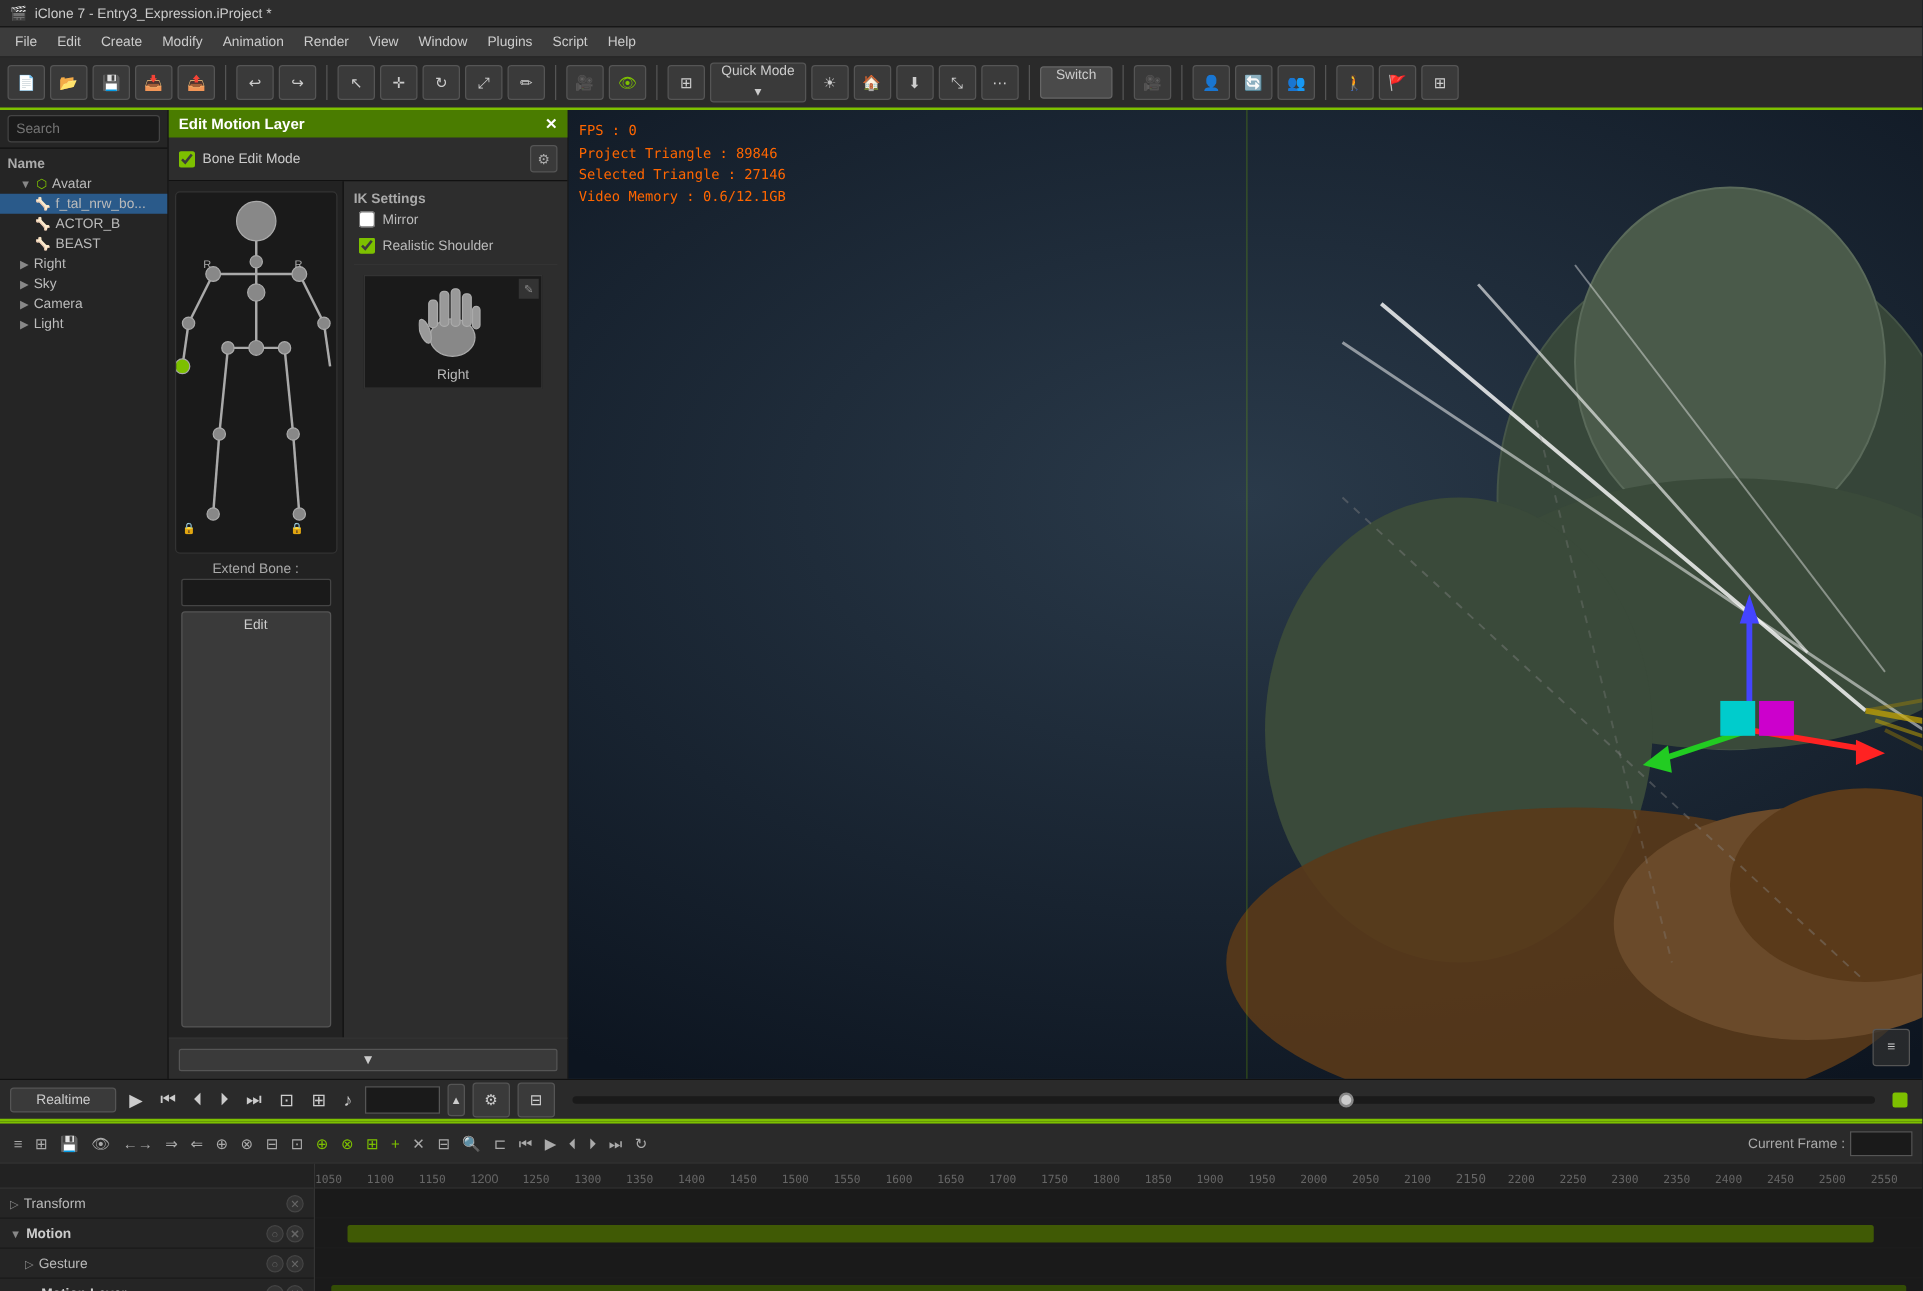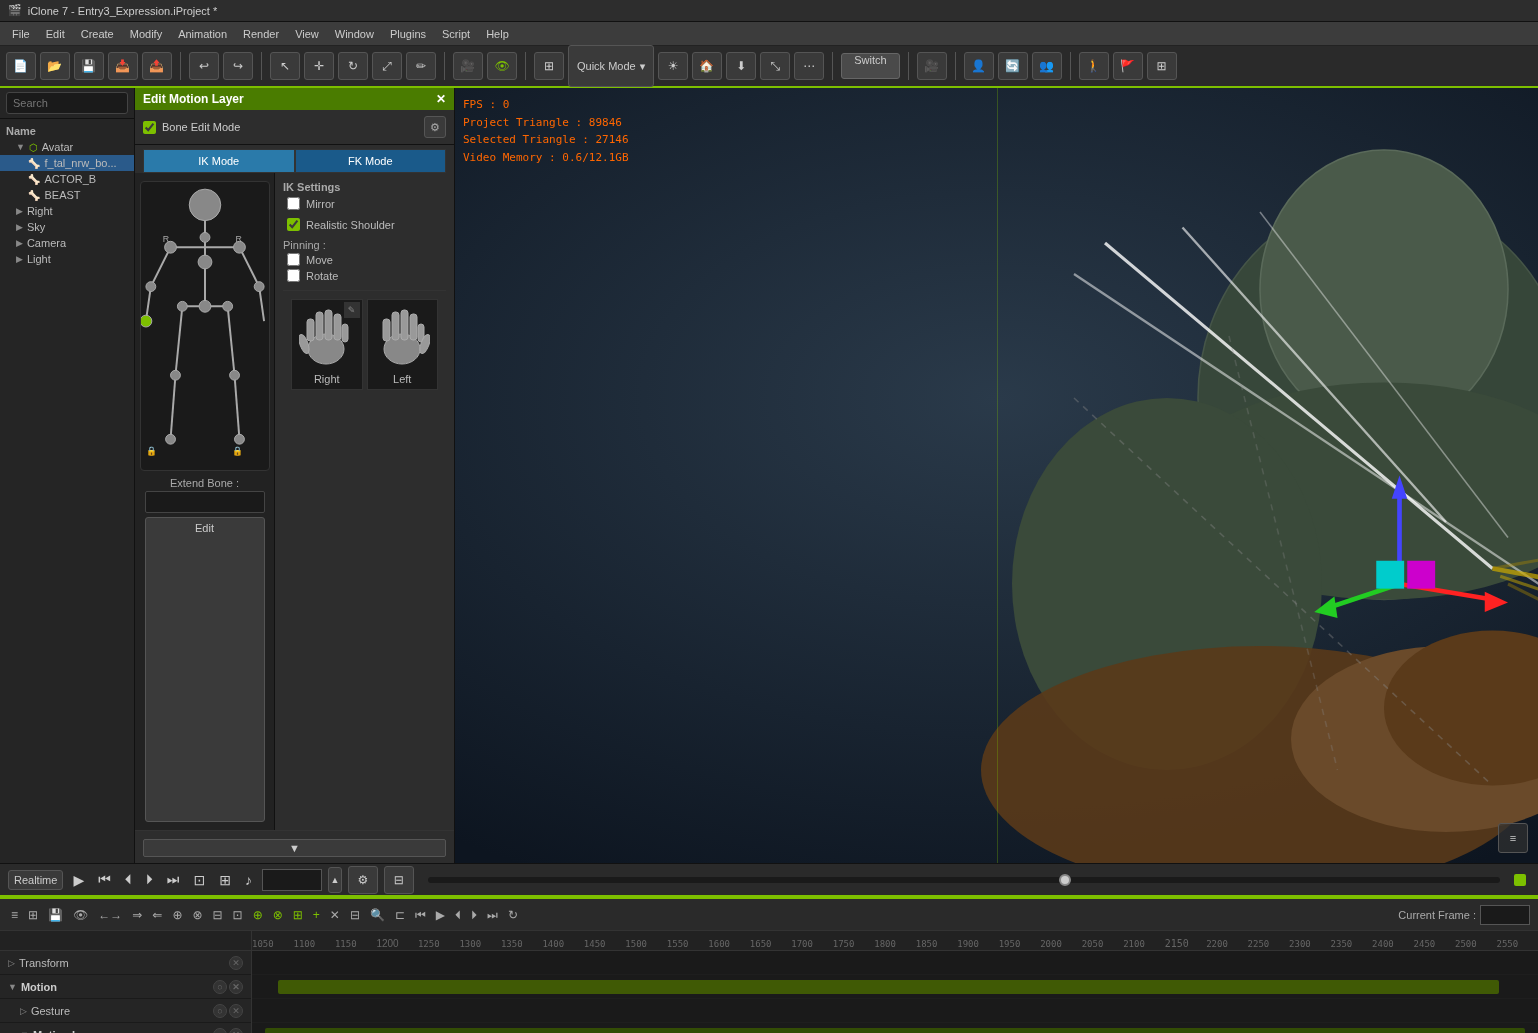--- a/index.html
+++ b/index.html
@@ -9,21 +9,21 @@
     #titlebar { background: #2d2d2d; height: 22px; display: flex; align-items: center; padding: 0 8px; color: #ccc; font-size: 11px; border-bottom: 1px solid #111; }
 
     
     #menubar { background: #3c3c3c; height: 24px; display: flex; align-items: center; padding: 0 4px; border-bottom: 1px solid #222; }
     .menu-item { padding: 2px 8px; color: #ccc; font-size: 11px; cursor: pointer; }
 
     
     #toolbar { background: #2a2a2a; height: 42px; display: flex; align-items: center; padding: 0 6px; border-bottom: 2px solid #7dc000; gap: 4px; }
     .toolbar-btn { background: #3a3a3a; border: 1px solid #555; border-radius: 3px; width: 30px; height: 28px; display: flex; align-items: center; justify-content: center; cursor: pointer; color: #ccc; font-size: 12px; }
     .toolbar-sep { width: 1px; height: 28px; background: #555; margin: 0 4px; }
-    .toolbar-dropdown { background: #3a3a3a; border: 1px solid #555; border-radius: 3px; height: 42px; display: flex; align-items: center; padding: 0 8px; cursor: pointer; color: #ccc; font-size: 11px; gap: 4px; }
+    .toolbar-dropdown { background: #3a3a3a; border: 1px solid #555; border-radius: 3px; height: 32px; display: flex; align-items: center; padding: 0 8px; cursor: pointer; color: #ccc; font-size: 11px; gap: 4px; flex-direction: column; }
     .switch-btn { background: #4a4a4a; border: 1px solid #666; border-radius: 3px; height: 26px; padding: 0 12px; color: #ccc; cursor: pointer; font-size: 11px; }
 
     
     #main { display: flex; height: calc(1033px - 22px - 24px - 42px - 170px); }
 
     
     #left-panel { width: 135px; background: #252525; border-right: 1px solid #111; display: flex; flex-direction: column; }
     #search-bar { padding: 4px 6px; border-bottom: 1px solid #111; }
     #search-input { width: 100%; background: #1a1a1a; border: 1px solid #444; border-radius: 3px; height: 22px; color: #ccc; padding: 0 6px; font-size: 11px; }
     #scene-tree { flex: 1; overflow-y: auto; padding: 4px 0; }
@@ -71,21 +71,21 @@
 
     
     #viewport { flex: 1; background: #1a2530; position: relative; }
     .fps-overlay { position: absolute; top: 8px; left: 8px; color: #ff6600; font-size: 11px; font-family: monospace; line-height: 1.6; z-index: 10; }
     .fps-line { color: #ff6600; }
     .gizmo-corner { position: absolute; bottom: 10px; right: 10px; width: 30px; height: 30px; background: rgba(50,50,50,0.7); border: 1px solid #555; border-radius: 3px; display: flex; align-items: center; justify-content: center; cursor: pointer; }
 
     
     #playback-bar { background: #2a2a2a; height: 34px; border-top: 1px solid #111; border-bottom: 2px solid #7dc000; display: flex; align-items: center; padding: 0 8px; gap: 6px; }
     .pb-btn { background: transparent; border: none; cursor: pointer; color: #ccc; font-size: 14px; padding: 2px 4px; }
-    .realtime-btn { background: #3a3a3a; border: 1px solid #555; border-radius: 3px; padding: 3px 5px; color: #ccc; font-size: 11px; cursor: pointer; }
+    .realtime-btn { background: #3a3a3a; border: 1px solid #555; border-radius: 3px; padding: 3px 20px; color: #ccc; font-size: 11px; cursor: pointer; }
     .frame-input { background: #1a1a1a; border: 1px solid #555; width: 60px; height: 22px; color: #ccc; padding: 0 4px; font-size: 11px; text-align: center; }
 
     
     #timeline-section { height: 170px; background: #222; border-top: 2px solid #7dc000; }
     #timeline-header-bar { background: #2a2a2a; height: 32px; display: flex; align-items: center; padding: 0 8px; border-bottom: 1px solid #333; gap: 4px; }
     .tl-btn { background: transparent; border: none; cursor: pointer; color: #aaa; font-size: 12px; padding: 2px 3px; }
     .current-frame-label { color: #aaa; font-size: 11px; }
     .current-frame-input { background: #1a1a1a; border: 1px solid #555; width: 50px; height: 20px; color: #ccc; font-size: 11px; text-align: center; }
     .track-row { height: 24px; display: flex; align-items: center; padding: 0 8px; border-bottom: 1px solid #1a1a1a; font-size: 11px; color: #bbb; gap: 4px; }
     .track-row.group { color: #ccc; font-weight: bold; }
@@ -217,24 +217,20 @@
   <div id="eml-panel">
     <div id="eml-header">
       <span>Edit Motion Layer</span>
       <span id="eml-close">✕</span>
     </div>
     <div id="eml-bone-mode">
       <input type="checkbox" checked="" style="">
       <label>Bone Edit Mode</label>
       <div class="eml-settings-btn">⚙</div>
     </div>
-    <div id="eml-tabs">
-      <div class="eml-tab active">IK Mode</div>
-      <div class="eml-tab">FK Mode</div>
-    </div>
 
     <div id="eml-body">
 
       <div id="eml-figure">
         <div class="figure-canvas">
 
           <svg viewBox="0 0 130 290" width="130" height="290">
 
             <circle cx="65" cy="22" r="16" class="joint-circle"></circle>
 
@@ -296,61 +292,37 @@
             <input type="checkbox" style="">
             <label>Mirror</label>
           </div>
         </div>
         <div class="settings-section">
           <div class="settings-row">
             <input type="checkbox" checked="" style="">
             <label>Realistic Shoulder</label>
           </div>
         </div>
-        <div class="settings-section">
-          <div class="pinning-title">Pinning :</div>
-          <div class="settings-row">
-            <input type="checkbox" style="">
-            <label>Move</label>
-          </div>
-          <div class="settings-row">
-            <input type="checkbox" style="">
-            <label>Rotate</label>
-          </div>
-        </div>
 
         <div id="eml-hands">
           <div class="hand-panel" style="margin-right:4px;">
             <button class="hand-edit-btn">✎</button>
             <svg viewBox="0 0 55 65" width="55" height="65">
 
               <ellipse cx="27" cy="45" rx="18" ry="15" fill="#888" stroke="#aaa" stroke-width="1"></ellipse>
 
               <rect x="8" y="15" width="7" height="22" rx="3" fill="#999" stroke="#aaa" stroke-width="1"></rect>
               <rect x="17" y="8" width="7" height="28" rx="3" fill="#999" stroke="#aaa" stroke-width="1"></rect>
               <rect x="26" y="6" width="7" height="30" rx="3" fill="#999" stroke="#aaa" stroke-width="1"></rect>
               <rect x="35" y="10" width="7" height="26" rx="3" fill="#999" stroke="#aaa" stroke-width="1"></rect>
               <rect x="43" y="20" width="6" height="18" rx="3" fill="#999" stroke="#aaa" stroke-width="1"></rect>
 
               <ellipse cx="5" cy="40" rx="4" ry="10" fill="#999" stroke="#aaa" stroke-width="1" transform="rotate(-20, 5, 40)"></ellipse>
             </svg>
             <div class="hand-label">Right</div>
-          </div>
-          <div class="hand-panel">
-            <svg viewBox="0 0 55 65" width="55" height="65">
-
-              <ellipse cx="27" cy="45" rx="18" ry="15" fill="#888" stroke="#aaa" stroke-width="1"></ellipse>
-              <rect x="8" y="15" width="7" height="22" rx="3" fill="#999" stroke="#aaa" stroke-width="1"></rect>
-              <rect x="17" y="8" width="7" height="28" rx="3" fill="#999" stroke="#aaa" stroke-width="1"></rect>
-              <rect x="26" y="6" width="7" height="30" rx="3" fill="#999" stroke="#aaa" stroke-width="1"></rect>
-              <rect x="35" y="10" width="7" height="26" rx="3" fill="#999" stroke="#aaa" stroke-width="1"></rect>
-              <rect x="43" y="20" width="6" height="18" rx="3" fill="#999" stroke="#aaa" stroke-width="1"></rect>
-              <ellipse cx="50" cy="40" rx="4" ry="10" fill="#999" stroke="#aaa" stroke-width="1" transform="rotate(20, 50, 40)"></ellipse>
-            </svg>
-            <div class="hand-label">Left</div>
           </div>
         </div>
       </div>
     </div>
 
     <div id="eml-bottom">
       <div class="eml-collapse">▼</div>
     </div>
   </div>
 

